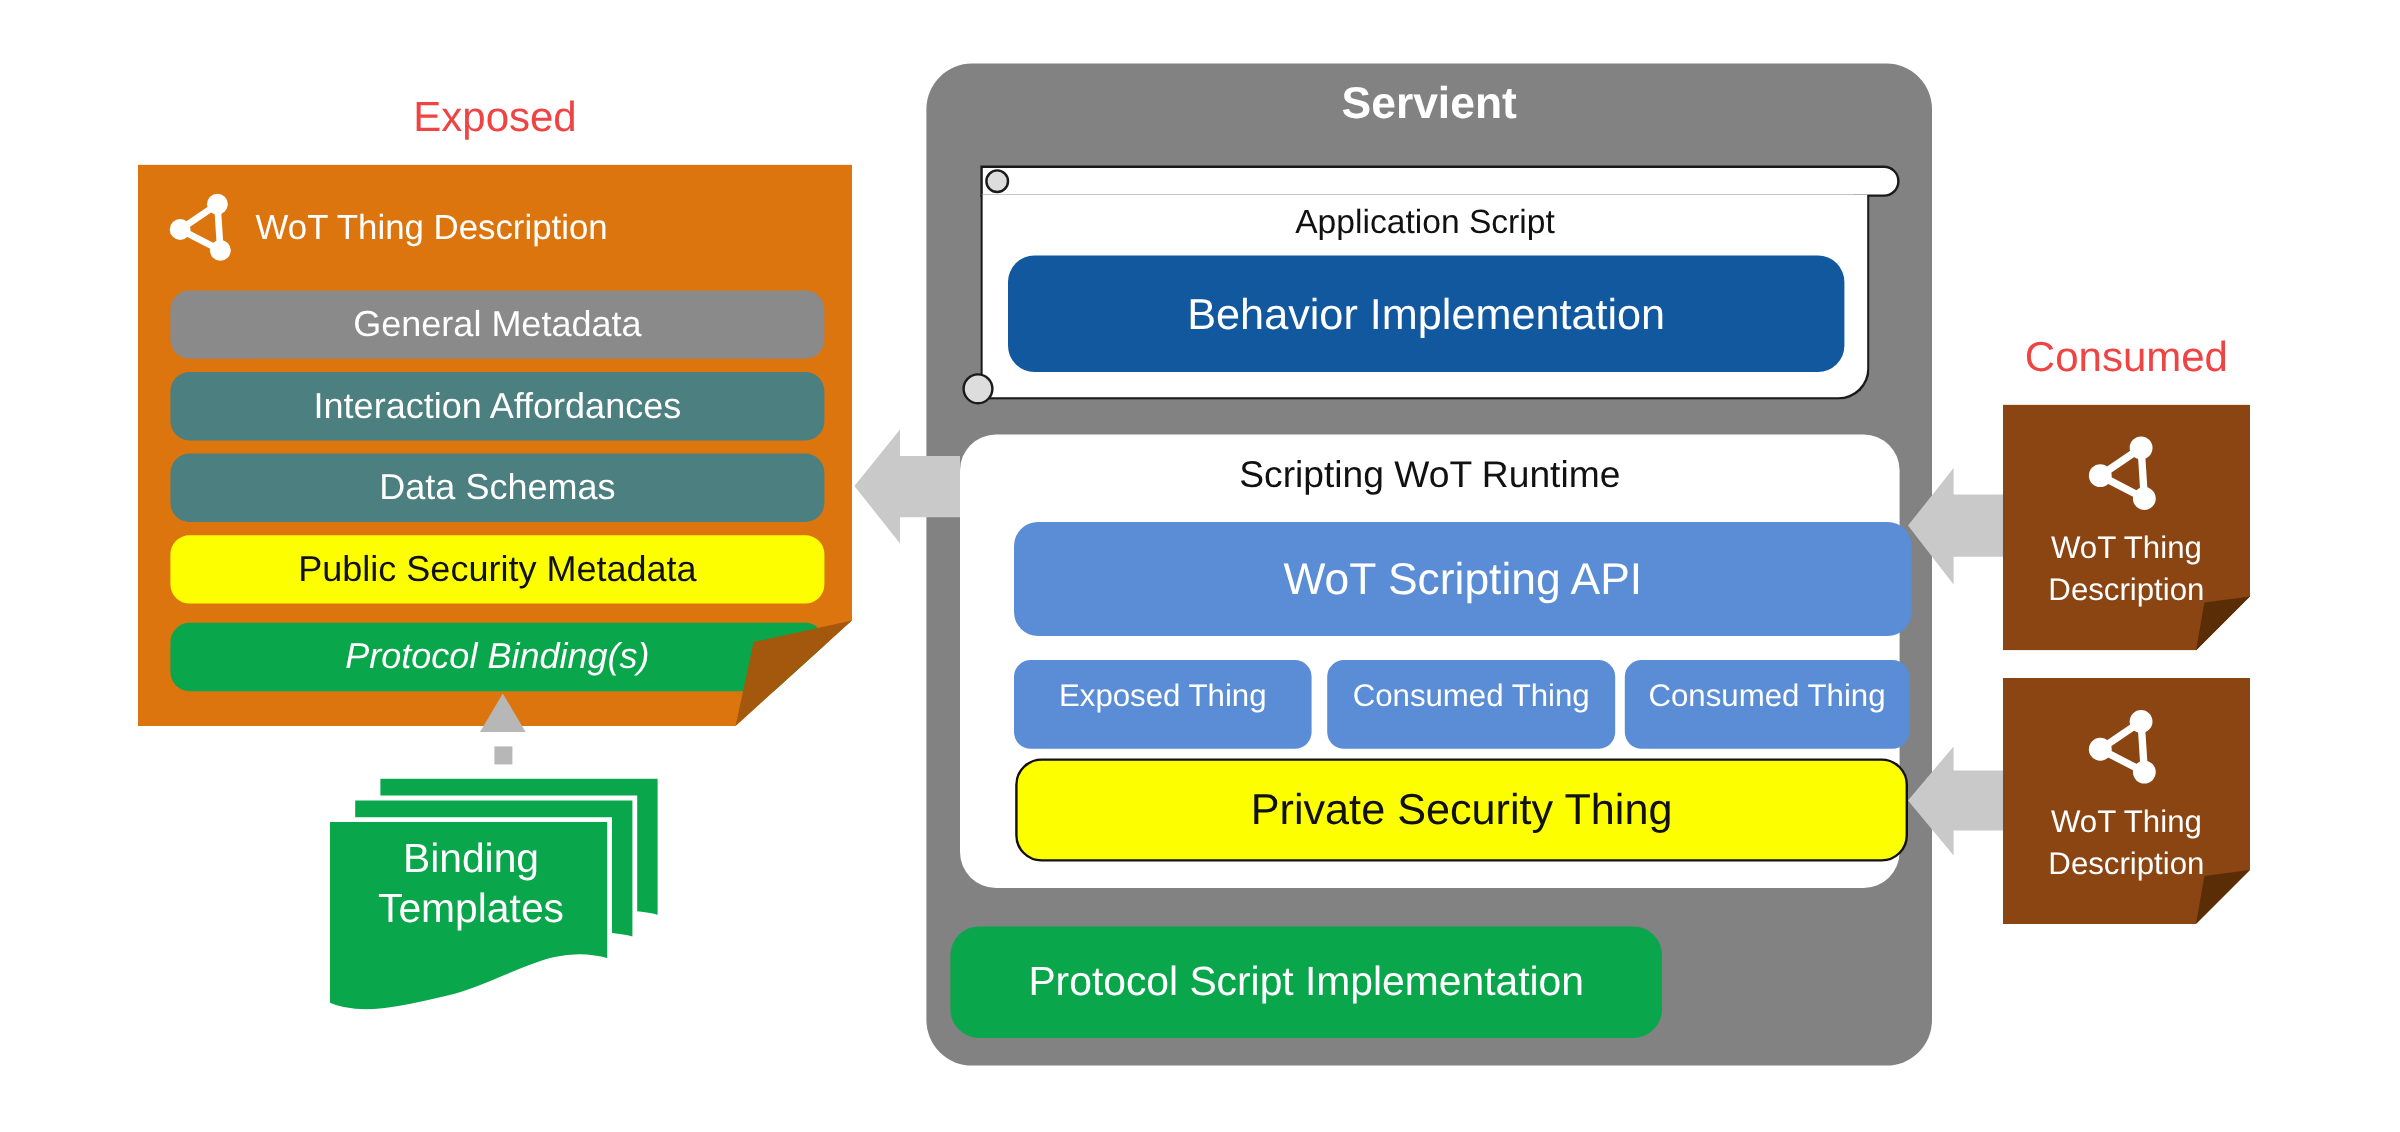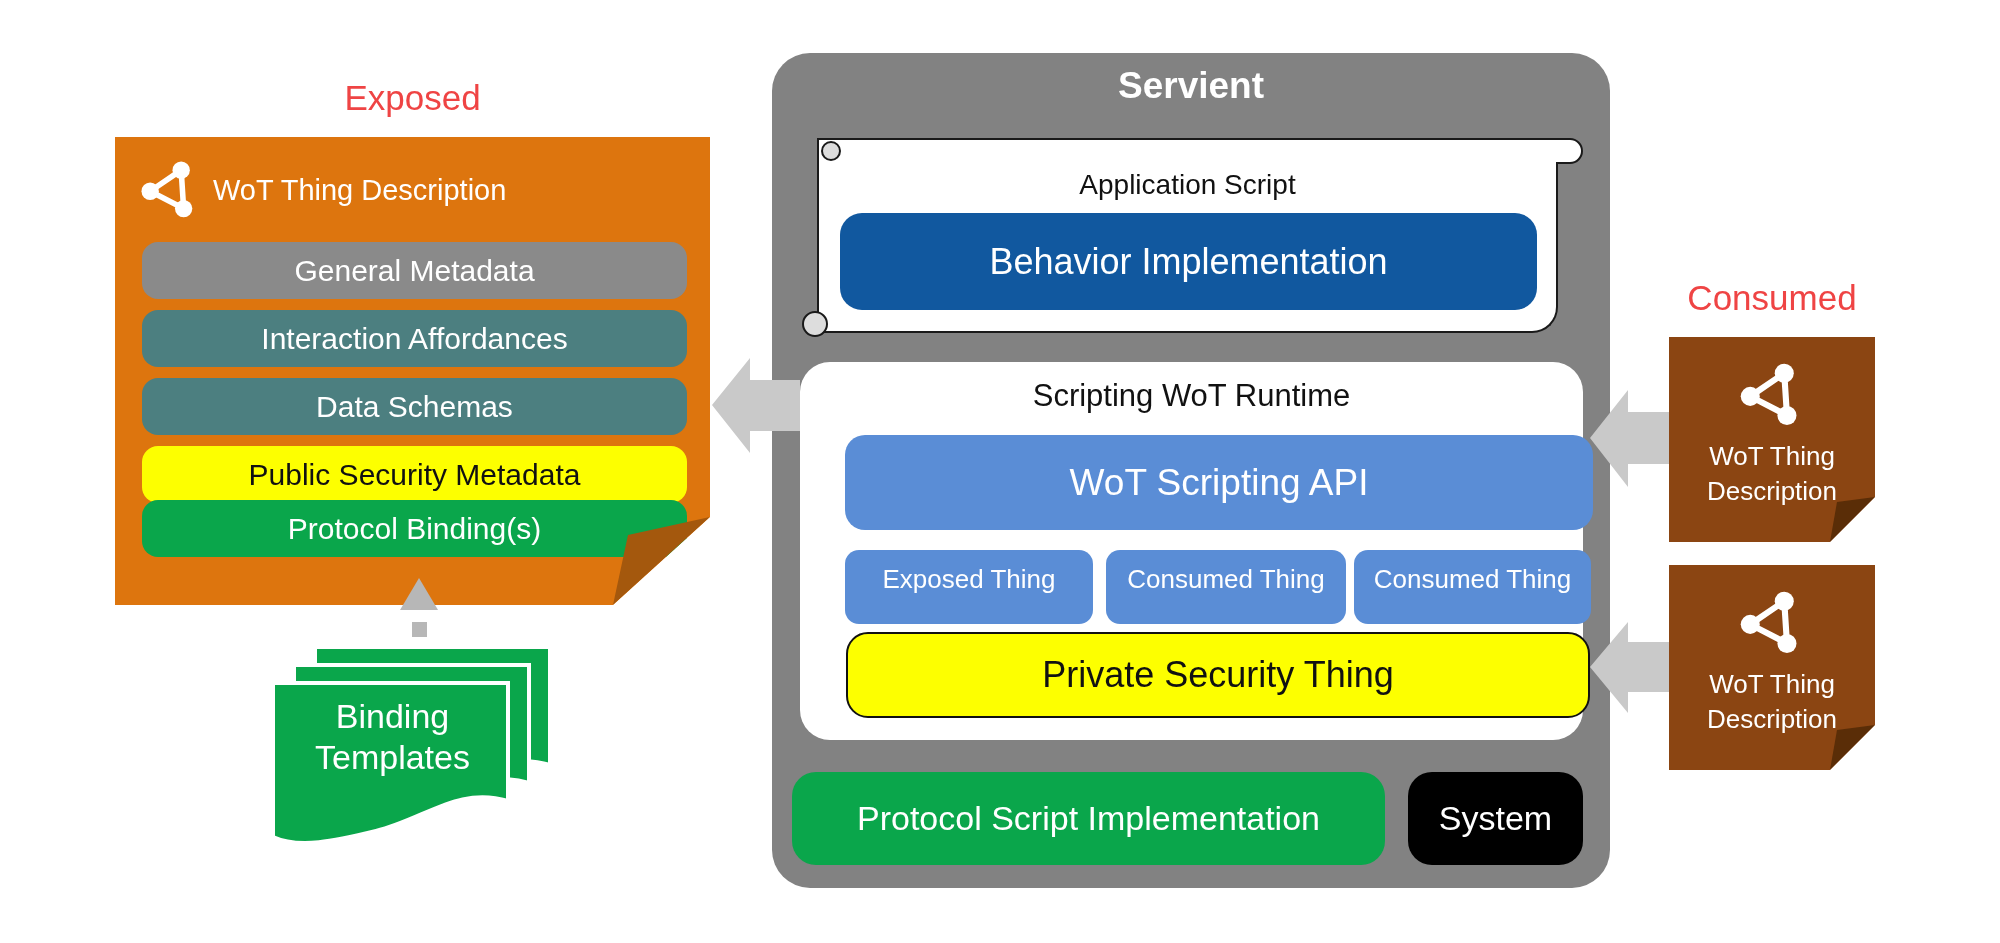--- a/index.html
+++ b/index.html
@@ -19,21 +19,21 @@
   .exposed-lbl{left:115px;top:78px;width:595px;}
   .orange-box{left:115px;top:137px;width:595px;height:468px;background:var(--orange);
     clip-path:polygon(0 0,100% 0,100% 380px,498px 100%,0 100%);}
   .orange-logo{left:24px;top:22px;width:62px;height:62px;}
   .orange-title{left:98px;top:22px;width:480px;height:62px;line-height:62px;font-size:29px;color:#fff;}
   .obar{left:27px;width:545px;height:57px;border-radius:16px;line-height:57px;font-size:30px;color:#fff;text-align:center;}
   .obar.gray{top:105px;background:var(--gray_bar);}
   .obar.teal1{top:173px;background:var(--teal_bar);}
   .obar.teal2{top:241px;background:var(--teal_bar);}
   .obar.yel{top:309px;background:var(--yellow);color:#111;}
-  .obar.grn{top:363px;background:var(--green);}
+  .obar.grn{top:382px;background:var(--green);font-style:italic;}
   .orange-flap{left:470px;top:370px;width:125px;height:98px;}
 
   
   .dash-head{left:400px;top:578px;width:0;height:0;border-left:19px solid transparent;
     border-right:19px solid transparent;border-bottom:32px solid var(--dashed_arrow_gray);}
   .dash-sq{left:412px;top:622px;width:15px;height:15px;background:var(--dashed_arrow_gray);}
   .dash-ln{left:415px;top:645px;width:10px;height:4px;background:#cfcfcf;}
 
   
   .bind-stack{left:268px;top:644px;width:312px;height:212px;}
@@ -130,21 +130,20 @@
     <div class="abs runtime">
       <div class="abs ctr runtime-title">Scripting WoT Runtime</div>
       <div class="abs ctr api-bar">WoT Scripting API</div>
       <div class="abs ctr tbar t1">Exposed Thing</div>
       <div class="abs ctr tbar t2">Consumed Thing</div>
       <div class="abs ctr tbar t3">Consumed Thing</div>
       <div class="abs ctr psd-bar">Private Security Thing</div>
     </div>
 
     <div class="abs ctr psi-box">Protocol Script Implementation</div>
-    <div class="abs ctr sys-box">System</div>
   </div>
 
   <svg class="abs arrow-left" viewBox="0 0 88 95" preserveAspectRatio="none">
     <polygon class="gar" points="0,47 38,0 38,22 88,22 88,73 38,73 38,95"></polygon>
   </svg>
   <svg class="abs arrow-r1" viewBox="0 0 80 97" preserveAspectRatio="none">
     <polygon class="gar" points="0,48 38,0 38,22 80,22 80,74 38,74 38,97"></polygon>
   </svg>
   <svg class="abs arrow-r2" viewBox="0 0 80 91" preserveAspectRatio="none">
     <polygon class="gar" points="0,45 38,0 38,20 80,20 80,70 38,70 38,91"></polygon>

